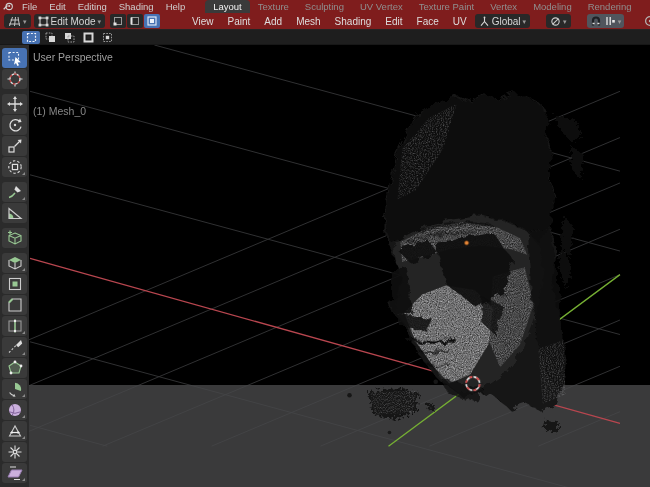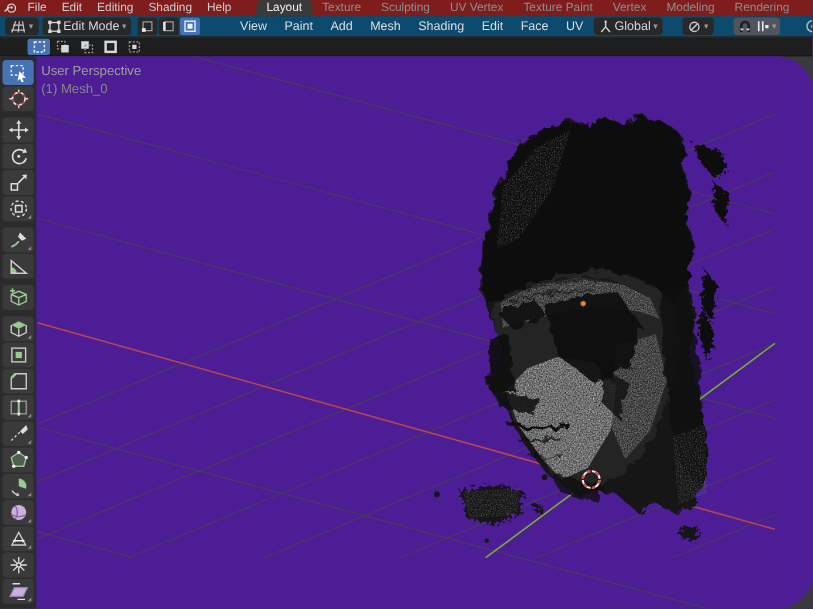--- a/index.html
+++ b/index.html
@@ -14,21 +14,21 @@
     height:13px; background:#7f1d1d; display:flex; align-items:stretch;
     font-size:9.5px; line-height:13px; white-space:nowrap; overflow:hidden;
   }
   .blender-logo { width:16px; display:flex; align-items:center; justify-content:center; }
   .menu-item { padding:0 6px; color:#cfcfcf; cursor:default; }
   .tabs { display:flex; margin-left:14px; align-items:stretch; }
   .tab { padding:0 8px; color:#8f8f8f; border-radius:4px 4px 0 0; }
   .tab.active { background:#3a3a3a; color:#f2f2f2; }
   
   .vheader {
-    height:17px; background:#0c4a6e; display:flex; align-items:center;
+    height:17px; background:#7f1d1d; display:flex; align-items:center;
     font-size:10px; gap:1px; padding:0 4px; white-space:nowrap; overflow:hidden;
     border-bottom:1px solid #242424;
   }
   .hbtn { display:flex; align-items:center; gap:2px; background:#282828; border-radius:3px;
           padding:1px 4px; height:14px; }
   .hbtn svg { display:block; }
   .caret { font-size:7px; color:#999; line-height:1; }
   .mode-btn { margin-left:2px; }
   .selmode { display:flex; gap:1px; margin-left:4px; }
   .selmode .sm { width:16px; height:14px; background:#282828; border-radius:2px;
@@ -42,25 +42,25 @@
   .dim { opacity:.55; }
   
   .toolsettings {
     height:15px; background:#1e1e1e; display:flex; align-items:center; gap:1px;
     padding-left:22px; border-bottom:1px solid #171717;
   }
   .ts-btn { width:18px; height:13px; border-radius:2px; display:flex; align-items:center;
             justify-content:center; background:#1e1e1e; }
   .ts-btn.active { background:#4772b3; }
   
-  .viewport { position:absolute; left:0; top:45px; width:650px; height:442px; background:#4c1d95;border-radius:28px; }
+  .viewport { position:absolute; left:0; top:45px; width:650px; height:340px; background:#000000; }
   .viewport svg.scene { position:absolute; left:0; top:0; }
   .overlay-text { position:absolute; left:33px; top:5px; font-size:10.5px; line-height:14px;
                   color:#9f9f9f; pointer-events:none; }
-  .overlay-text .l2 { color:#878787; }
+  .overlay-text .l2 { color:#878787;margin-top:40px; }
   
   .toolbar { position:absolute; left:0; top:0; width:29px; height:442px; background:#2b2b2b;
              display:flex; flex-direction:column; align-items:center; padding-top:3px; gap:1px; }
   .tool { width:25px; height:20px; background:#3a3a3a; border-radius:3px; position:relative;
           display:flex; align-items:center; justify-content:center; flex:0 0 auto; }
   .tool.active { background:#4772b3; }
   .tool.gap { margin-top:4px; }
   .tool.sub::after { content:""; position:absolute; right:2px; bottom:2px;
         border-left:3px solid transparent; border-bottom:3px solid #8a8a8a; }
   .tool svg { display:block; }

